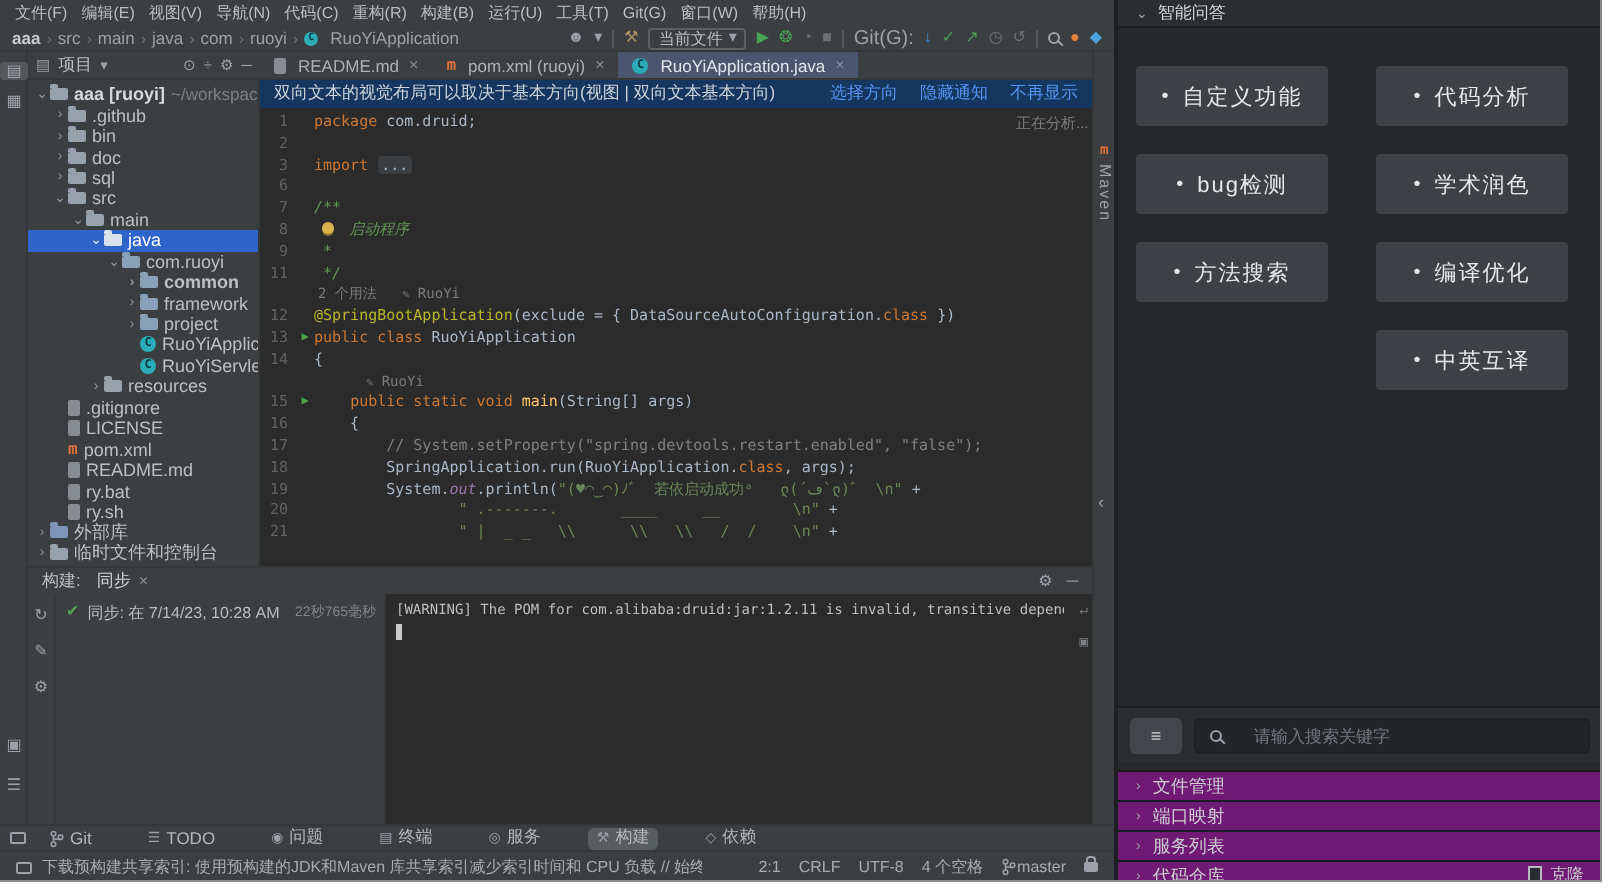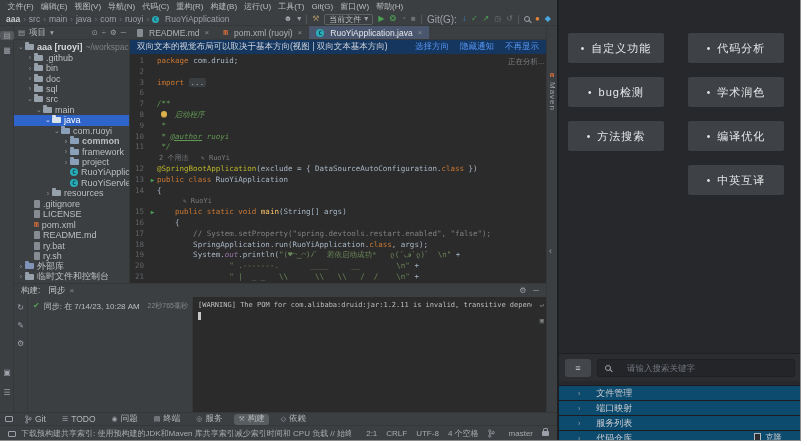--- a/index.html
+++ b/index.html
@@ -94,38 +94,38 @@
 .cursor{display:inline-block;width:3px;height:8px;background:#c8c8c8;vertical-align:middle}
 .console-icons{position:absolute;right:2px;top:3px;display:flex;flex-direction:column;gap:5px;color:#7d8184;font-size:7px}
 
 .twbar{position:absolute;left:0;top:412px;width:557px;height:13px;background:#3c3f41;border-top:1px solid #353839;display:flex;align-items:center;gap:8px;padding:0 5px;font-size:8.5px;color:#b4b6b9}
 .twb-item{display:flex;align-items:center;gap:3px;padding:0 4px;height:11px;border-radius:3px;white-space:nowrap}
 .twb-item.active{background:#585d60}
 .twb-ic{font-size:7px;color:#9da0a8}
 .statusbar{position:absolute;left:0;top:425px;width:557px;height:16px;background:#3c3f41;border-top:1px solid #353839;display:flex;align-items:center;padding:0 8px;font-size:8px;color:#a8abaf;gap:5px}
 .status-msg{white-space:nowrap;overflow:hidden;max-width:330px}
 .status-right{margin-left:auto;display:flex;align-items:center;gap:9px;white-space:nowrap}
-.branch{display:flex;gap:14px}
+.branch{display:flex;gap:1px}
 .win-ic{display:inline-block;width:8px;height:6px;border:1px solid #9da0a8;border-radius:1px;flex:none}
 
 .panel{position:absolute;left:557px;top:0;width:244px;height:441px;background:#26282c;border-left:2px solid #1e1f22}
 .panel-header{height:14px;background:#2b2d30;display:flex;align-items:center;gap:5px;padding:0 9px;font-size:8.5px;color:#d3d5d9;border-bottom:1px solid #1e1f22}
 .panel-chev{font-size:7px;color:#9da0a8}
 .btn-col{position:absolute;width:96px}
 .col-left{left:9px;top:33px}
 .col-right{left:129px;top:33px}
 .ai-btn{height:30px;margin-bottom:14px;background:#3e4145;border-radius:2px;display:flex;align-items:center;justify-content:center;gap:6px;font-size:11px;color:#e6e8ea;letter-spacing:1px}
 .ai-btn .dot{font-size:10px}
 .panel-search{position:absolute;left:0;top:353px;width:100%;height:28px;border-top:1px solid #1e1f22;background:#2b2d30;display:flex;align-items:center;gap:6px;padding:0 6px}
 .ham{width:26px;height:18px;background:#43464b;border-radius:3px;color:#d2d4d8;display:flex;align-items:center;justify-content:center;font-size:9px;flex:none}
 .search-box{flex:1;height:18px;background:#232528;border:1px solid #1d1f22;border-radius:3px;display:flex;align-items:center;gap:16px;padding:0 7px;color:#9da0a8}
 .search-box input{flex:1;background:transparent;border:none;outline:none;font-size:8.5px;color:#cfd2d6;font-family:inherit;min-width:0}
 .search-box input::placeholder{color:#72767e}
 .sections{position:absolute;left:0;top:385px;width:100%}
-.section-row{height:15px;display:flex;align-items:center;gap:16px;padding:0 19px;font-size:9px;color:#cbcdd1;background:#0c4a6e;border-top:1px solid #1a1c1f}
+.section-row{height:15px;display:flex;align-items:center;gap:6px;padding:0 9px;font-size:9px;color:#cbcdd1;background:#701a75;border-top:1px solid #1a1c1f}
 .section-chev{font-size:7px;color:#9da0a8}
 .section-action{margin-left:auto;display:flex;align-items:center;font-size:8.5px;color:#c3c5c9}
 </style>
 </head>
 <body>
 
 <svg width="0" height="0" style="position:absolute">
   <symbol id="br" viewBox="0 0 8 10">
     <circle cx="2" cy="2" r="1.3" fill="none" stroke="currentColor" stroke-width="0.9"></circle>
     <circle cx="2" cy="8" r="1.3" fill="none" stroke="currentColor" stroke-width="0.9"></circle>
@@ -388,25 +388,20 @@
         <span class="g-num">8</span>
         <span class="g-run"></span>
         <span class="code-text"><span class="bulb"></span><span class="tk-di"> 启动程序</span></span>
       </div>
       <div class="code-row">
         <span class="g-num">9</span>
         <span class="g-run"></span>
         <span class="code-text"><span class="tk-d"> *</span></span>
       </div>
       <div class="code-row">
-        <span class="g-num">10</span>
-        <span class="g-run"></span>
-        <span class="code-text"><span class="tk-d"> * </span><span class="tk-dt">@author</span><span class="tk-di"> ruoyi</span></span>
-      </div>
-      <div class="code-row">
         <span class="g-num">11</span>
         <span class="g-run"></span>
         <span class="code-text"><span class="tk-d"> */</span></span>
       </div>
       <div class="code-row">
         <span class="g-num"></span>
         <span class="g-run"></span>
         <span class="code-text" style="padding-left: 2px;"><span class="inlay"><span>2 个用法</span>   <span class="inlay-ic">✎</span> RuoYi</span></span>
       </div>
       <div class="code-row">
@@ -504,21 +499,21 @@
         <div class="console-icons">
           <span>↵</span>
           <span>▣</span>
         </div>
       </div>
     </div>
   </div>
 
   <div class="twbar">
     <span class="win-ic"></span>
-    <span style="display:flex;gap:8px;align-items:center" id="twitems">
+    <span style="display:flex;gap:20px;align-items:center" id="twitems">
         <span class="twb-item">
           <svg class="svg-ic" width="7" height="9">
             <use href="#br"></use>
           </svg>
           <span>Git</span>
         </span>
         <span class="twb-item">
           <span class="twb-ic">☰</span>
           <span>TODO</span>
         </span>
@@ -557,20 +552,24 @@
         <svg class="svg-ic" width="7" height="9">
             <use href="#br"></use>
           </svg>
         <span>master</span>
       </span>
       <span class="ic-lock"></span>
     </span>
   </div>
 
   <div class="panel">
+    <div class="panel-header">
+      <span class="panel-chev">⌄</span>
+      <span>智能问答</span>
+    </div>
     <div class="btn-col col-left" id="col-left">
         <div class="ai-btn">
           <span class="dot">•</span>
           <span>自定义功能</span>
         </div>
         <div class="ai-btn">
           <span class="dot">•</span>
           <span>bug检测</span>
         </div>
         <div class="ai-btn">

